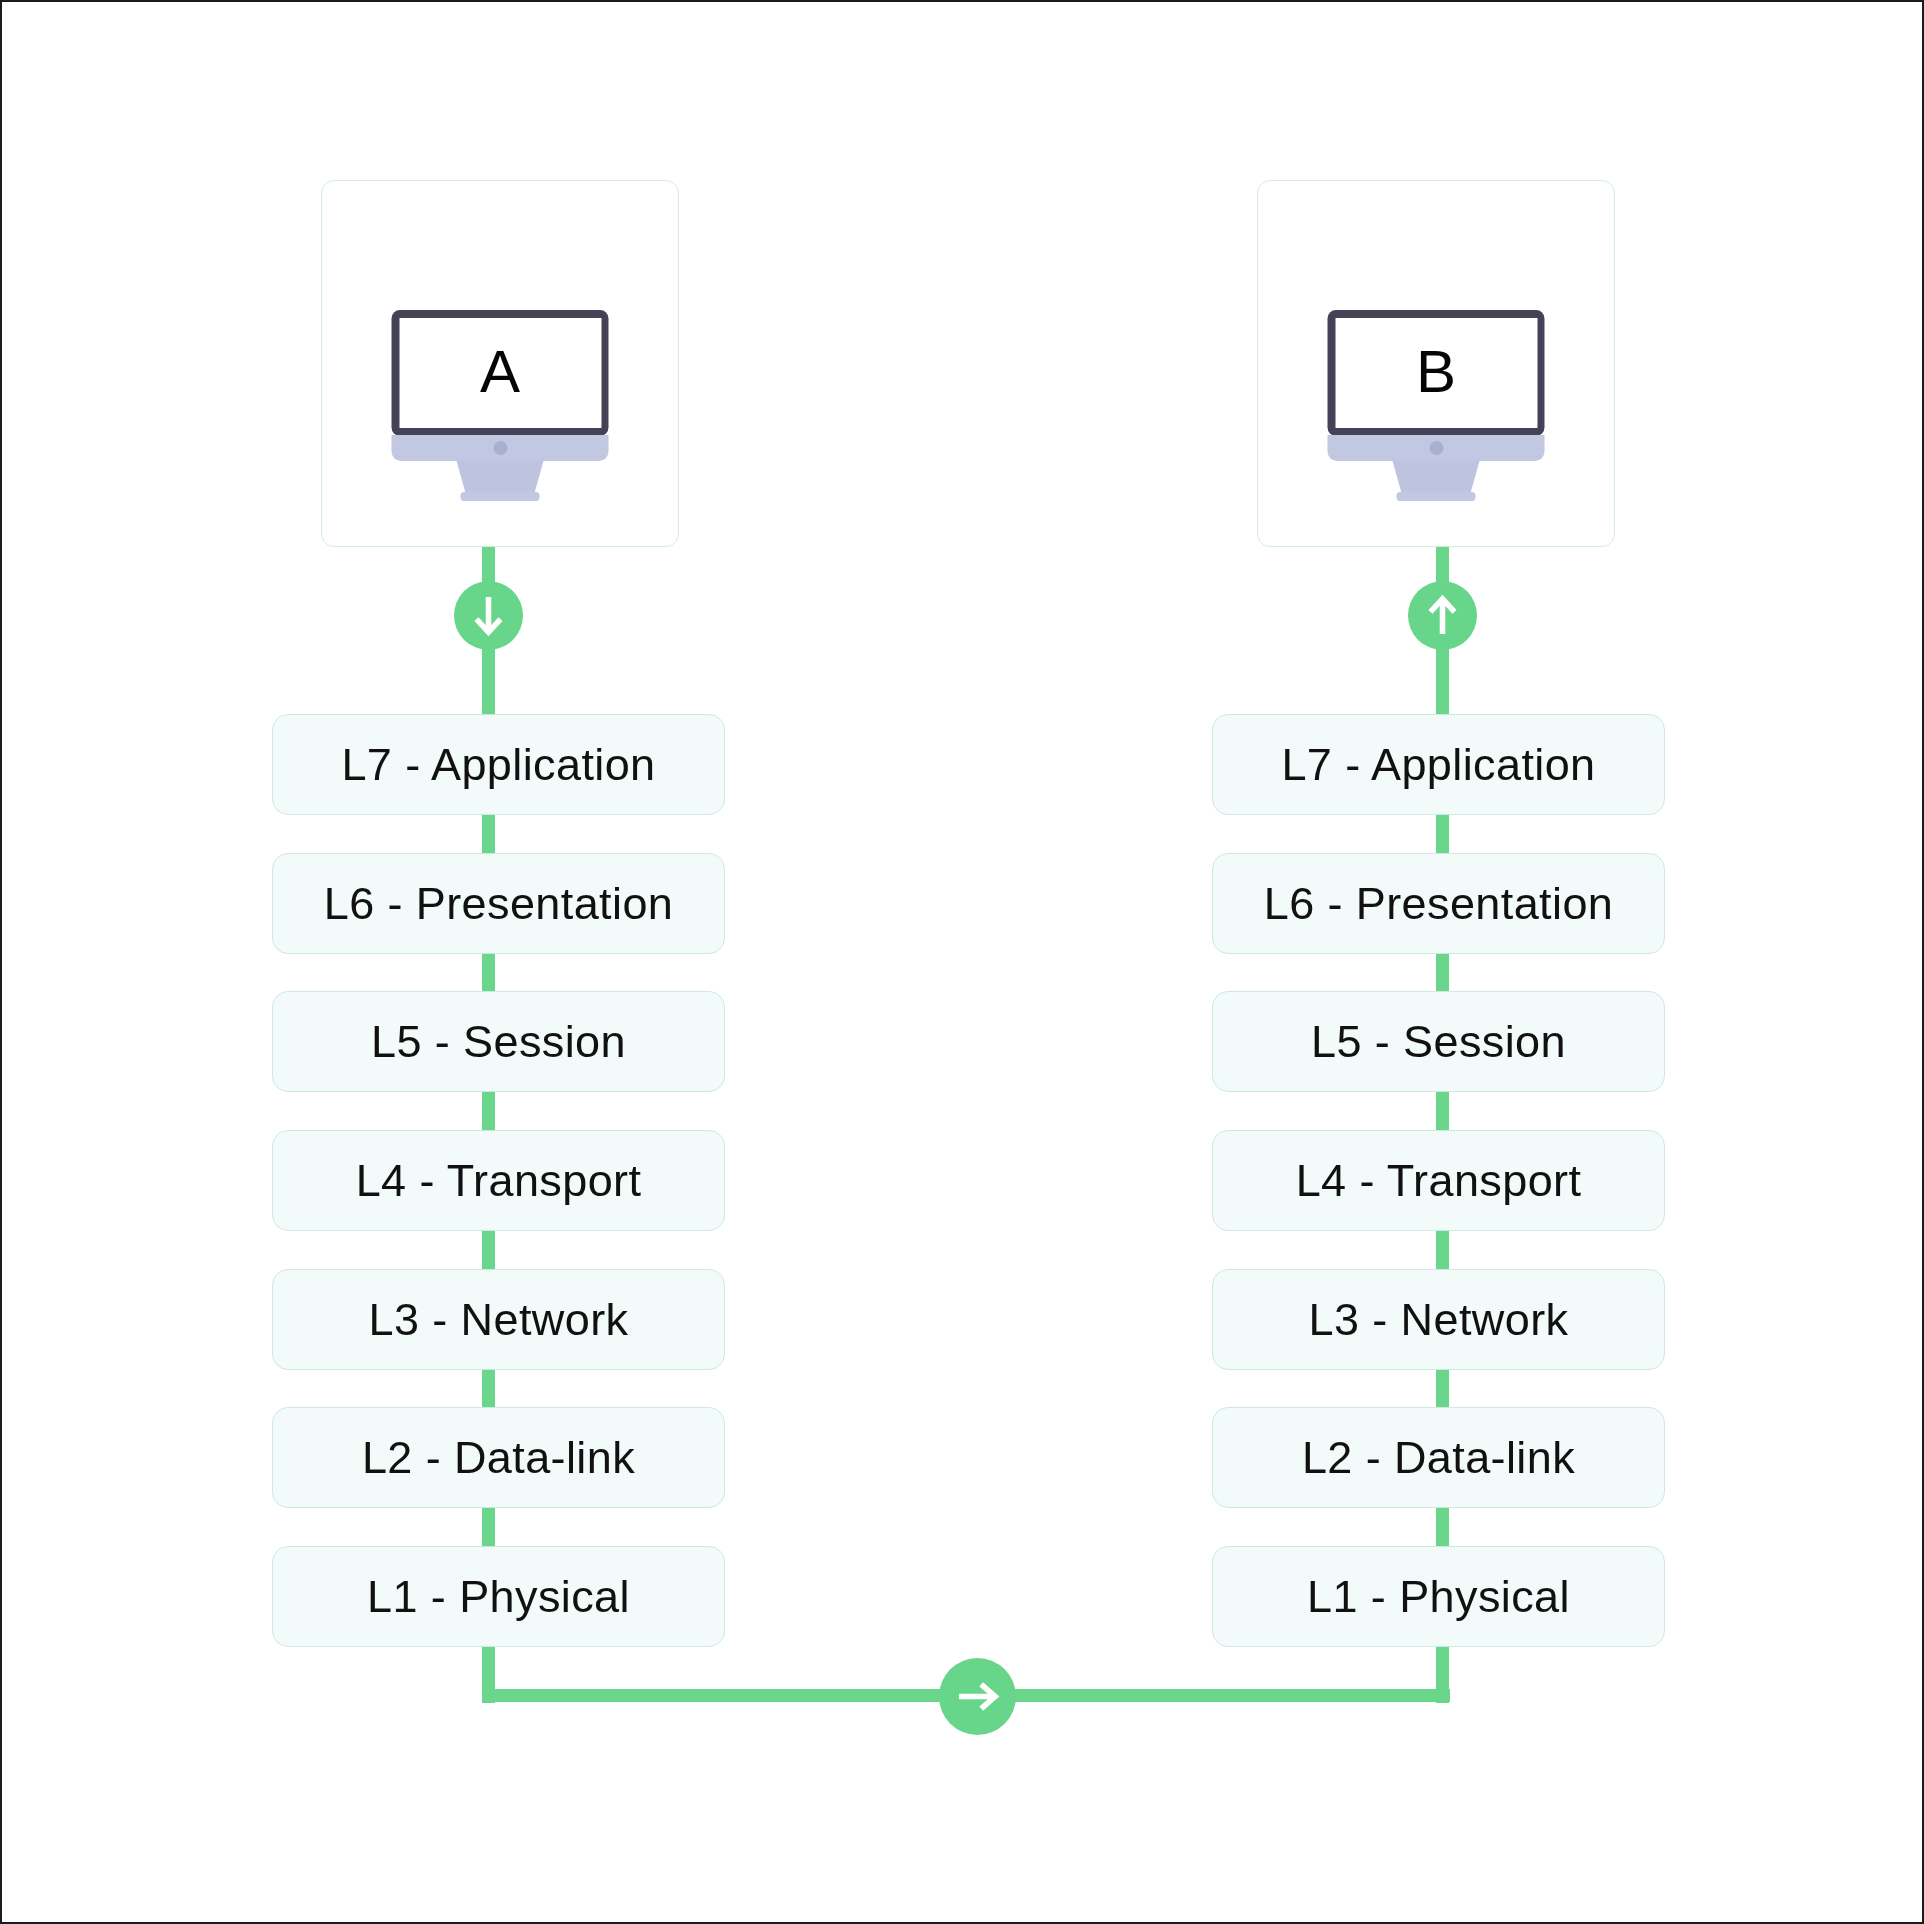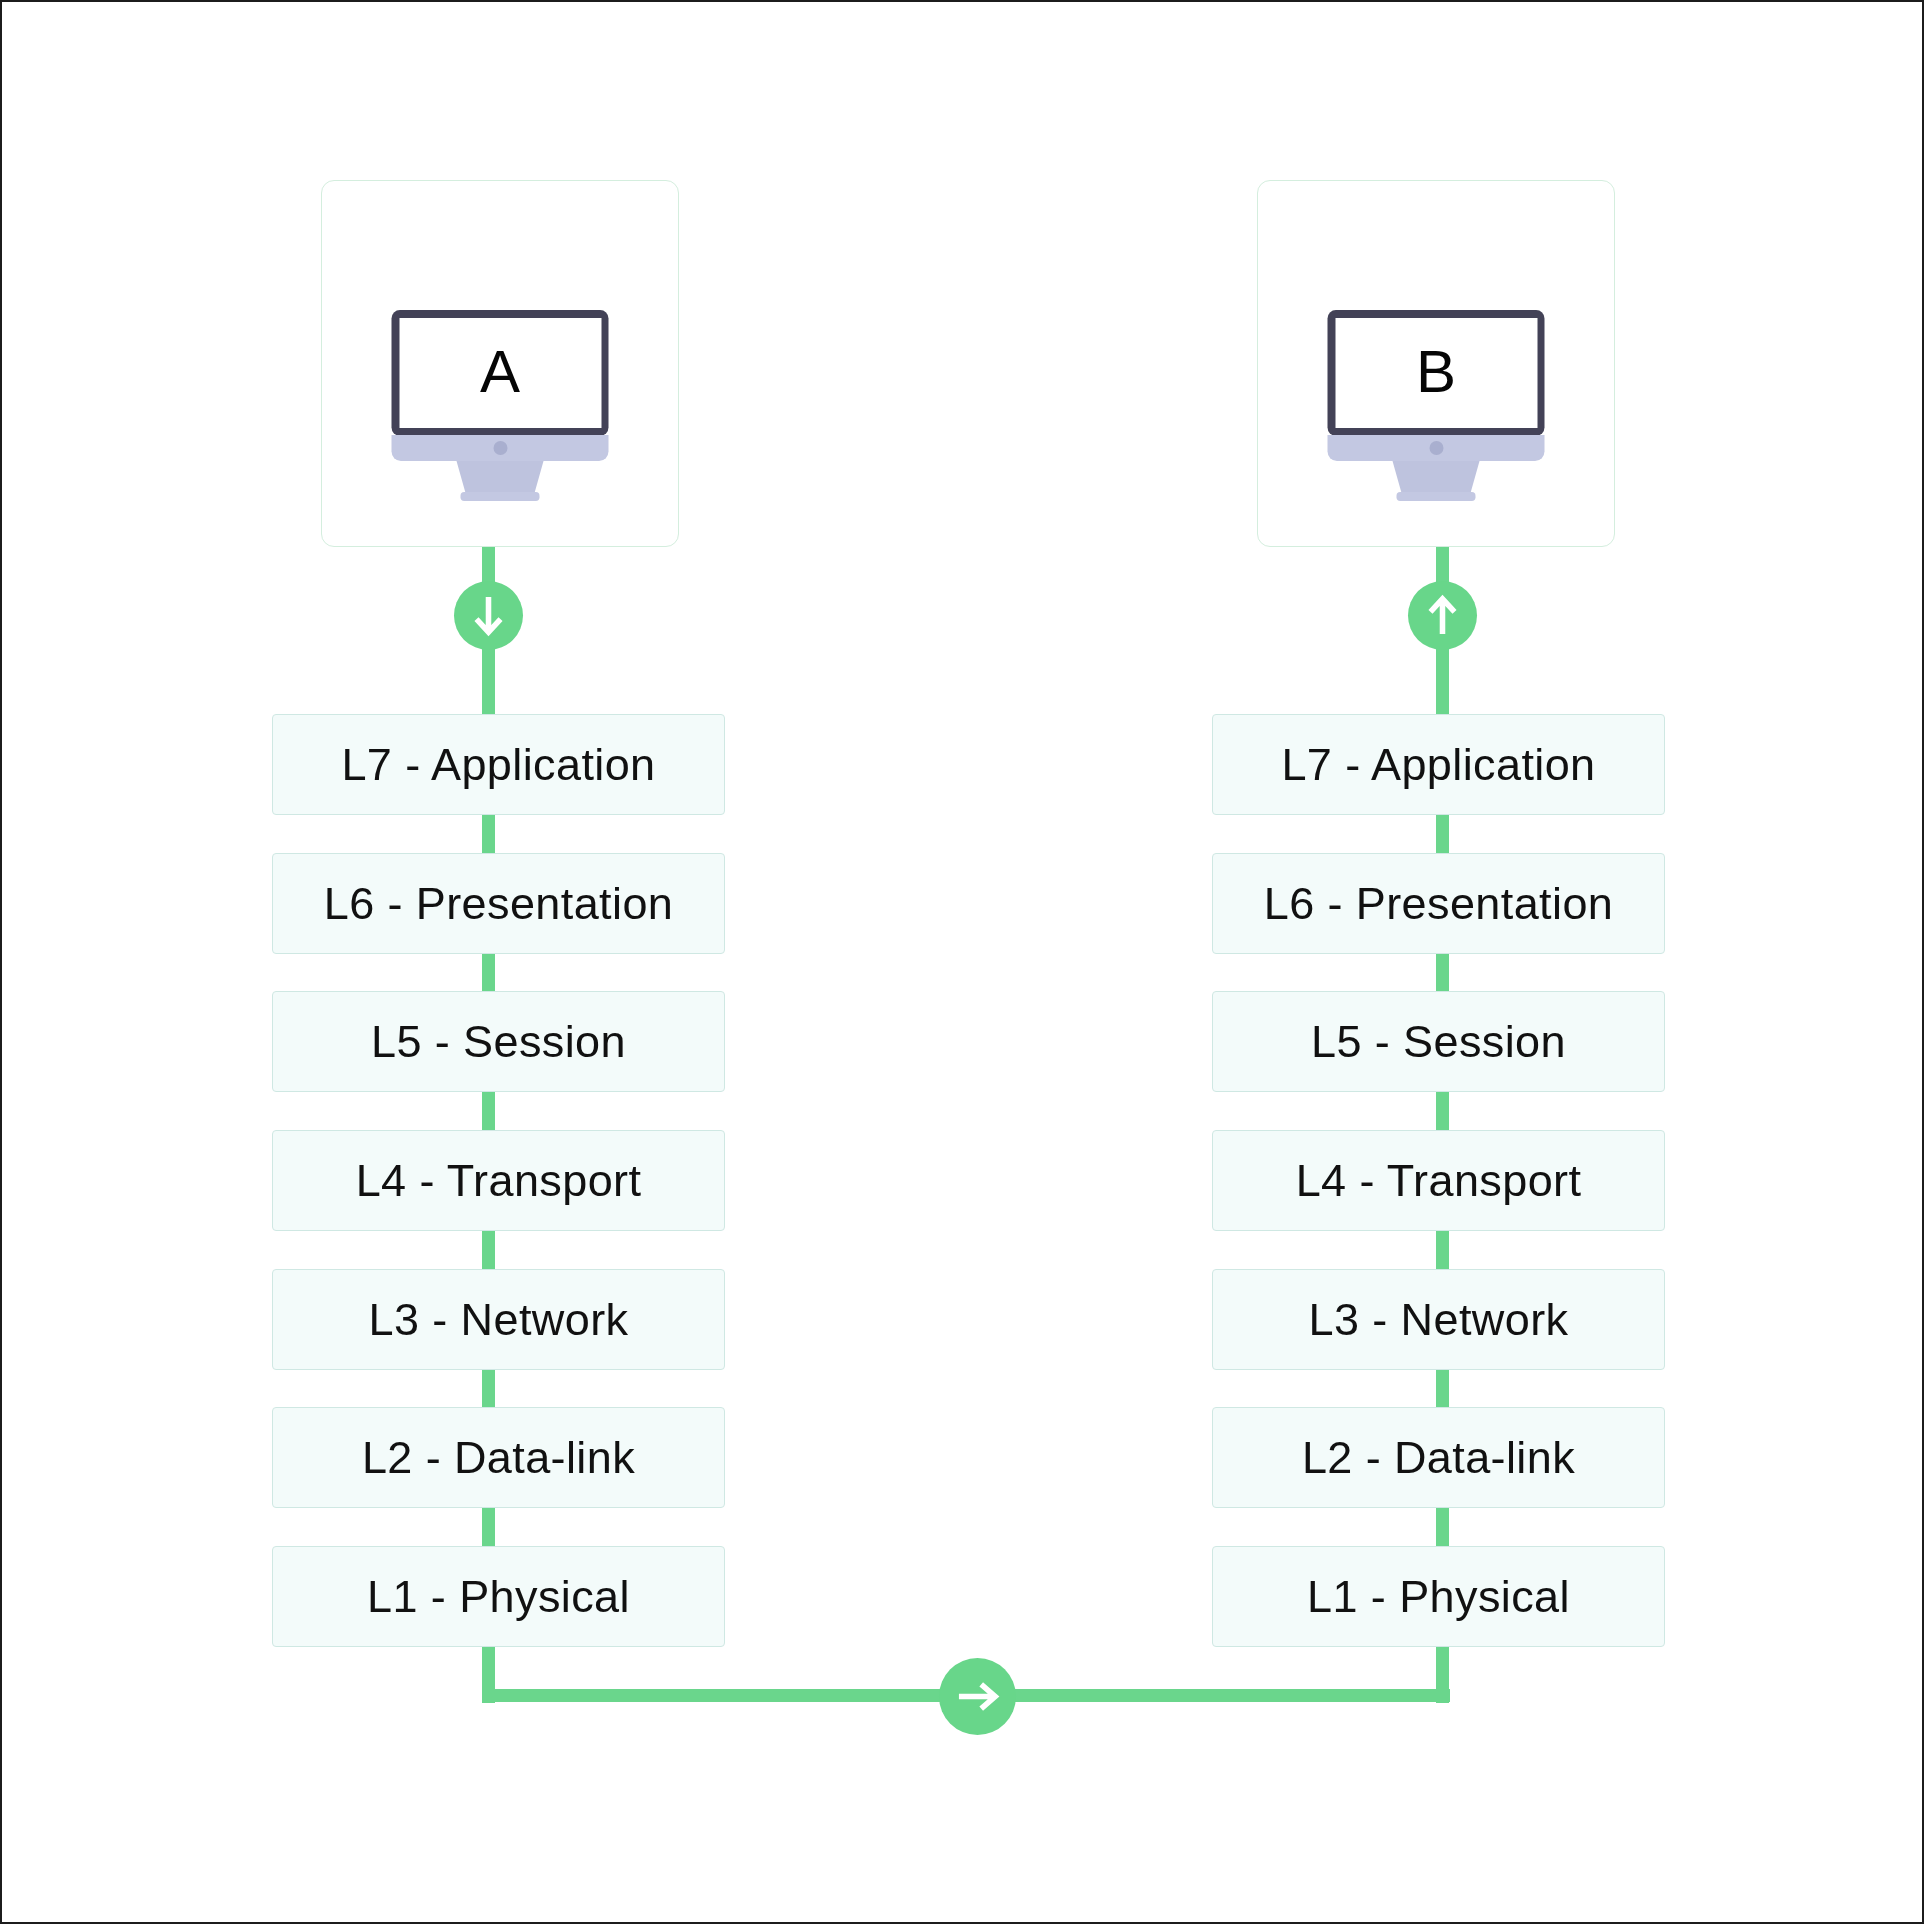--- a/index.html
+++ b/index.html
@@ -107,21 +107,21 @@
     border-radius: 3.7px;
   }
 
   
   .layer-box {
     position: absolute;
     width: 453px;
     height: 101px;
     background: #f3fbfa;
     border: 1.9px solid #cfe8e3;
-    border-radius: 4px;
+    border-radius: 16px;
     box-sizing: border-box;
     display: flex;
     align-items: center;
     justify-content: center;
   }
   .layer-label {
     font-family: "Liberation Sans", sans-serif;
     font-size: 45px;
     color: #111111;
     font-weight: 400;

